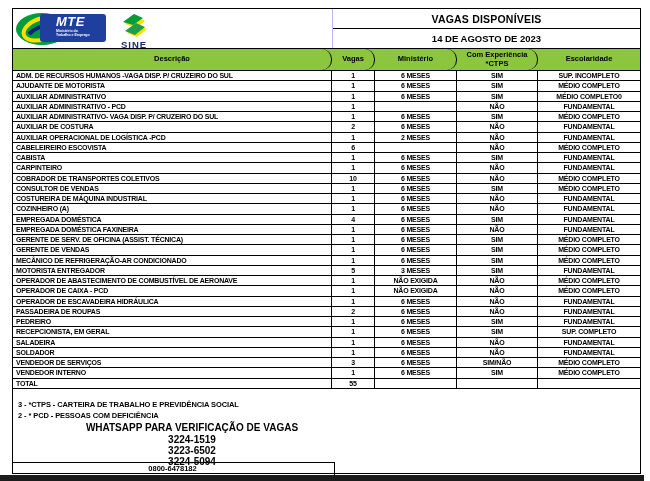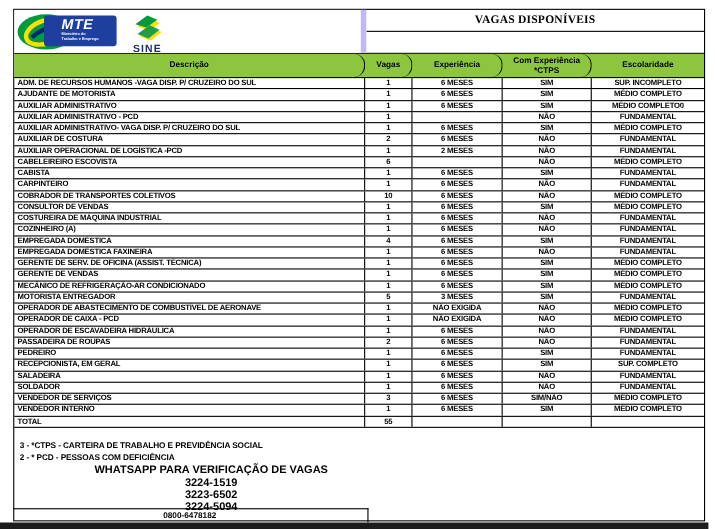--- a/index.html
+++ b/index.html
@@ -2,22 +2,22 @@
 <html><head>
 <meta charset="utf-8">
 <style>
   html,body{margin:0;padding:0;background:#fff;}
   .sheet{position:relative;width:650px;height:481px;background:#ffffff;overflow:hidden;
          font-family:"Liberation Sans", sans-serif;color:#000;}
   .tableBox{position:absolute;left:12px;top:8px;width:629px;height:466px;
             border:1.5px solid #000;box-sizing:border-box;display:flex;flex-direction:column;}
   
   .topRow{display:flex;height:39px;border-bottom:1px solid #000;flex:0 0 auto;}
-  .logoCell{position:relative;width:320px;border-right:5px solid #c4b5fd;box-sizing:border-box;background:#fff;}
-  .titleCell{flex:1;display:flex;flex-direction:column;font-family:Liberation Serif, serif;}
+  .logoCell{position:relative;width:320px;border-right:1px solid #c4b5fd;box-sizing:border-box;background:#fff;}
+  .titleCell{flex:1;display:flex;flex-direction:column;}
   .titleLine{height:19px;border-bottom:1px solid #000;display:flex;align-items:center;justify-content:center;
              font-weight:bold;font-size:10.5px;letter-spacing:0.2px;}
   .dateLine{flex:1;display:flex;align-items:center;justify-content:center;font-weight:bold;font-size:9.5px;}
   
   .flag{position:absolute;left:2px;top:3px;}
   .mteBox{position:absolute;left:27px;top:5px;width:66px;height:28px;background:#1e3f9e;border-radius:3px;
           color:#fff;padding:1px 2px 0 16px;box-sizing:border-box;line-height:1;}
   .mteBig{font-size:13px;font-weight:bold;font-style:italic;letter-spacing:0.5px;}
   .mteSub{font-size:3.5px;font-weight:bold;margin-top:1px;line-height:1.2;}
   .sineSym{position:absolute;left:102px;top:2px;}
@@ -74,27 +74,28 @@
         <svg class="sineSym" width="40" height="30" viewBox="0 0 40 30">
           <polygon points="10,13 20,5 30,10 21,17" fill="#fedf00"></polygon>
           <polygon points="8,11 19,3 28,7 18,14" fill="#009b3a"></polygon>
           <polygon points="12,22 22,14 32,18 22,26" fill="#fedf00"></polygon>
           <polygon points="10,20 21,12 30,16 20,24" fill="#1e9e46"></polygon>
         </svg>
         <div class="sineLbl">SINE</div>
       </div>
       <div class="titleCell">
         <div class="titleLine">VAGAS DISPONÍVEIS</div>
+        <div class="dateLine">14 DE AGOSTO DE 2023</div>
       </div>
     </div>
 
     <div class="headRow">
       <div class="hc w-desc">Descrição</div>
       <div class="hc w-vagas">Vagas</div>
-      <div class="hc w-exp">Experiência</div>
+      <div class="hc w-exp">Ministério</div>
       <div class="hc w-ctps">Com Experiência
 *CTPS</div>
       <div class="hc w-esc">Escolaridade</div>
     </div>
 
     <div id="rows">
         <div class="row">
           <div class="c c-desc w-desc">ADM. DE RECURSOS HUMANOS -VAGA DISP. P/ CRUZEIRO DO SUL</div>
           <div class="c c-mid w-vagas">1</div>
           <div class="c c-mid w-exp">6 MESES</div>

